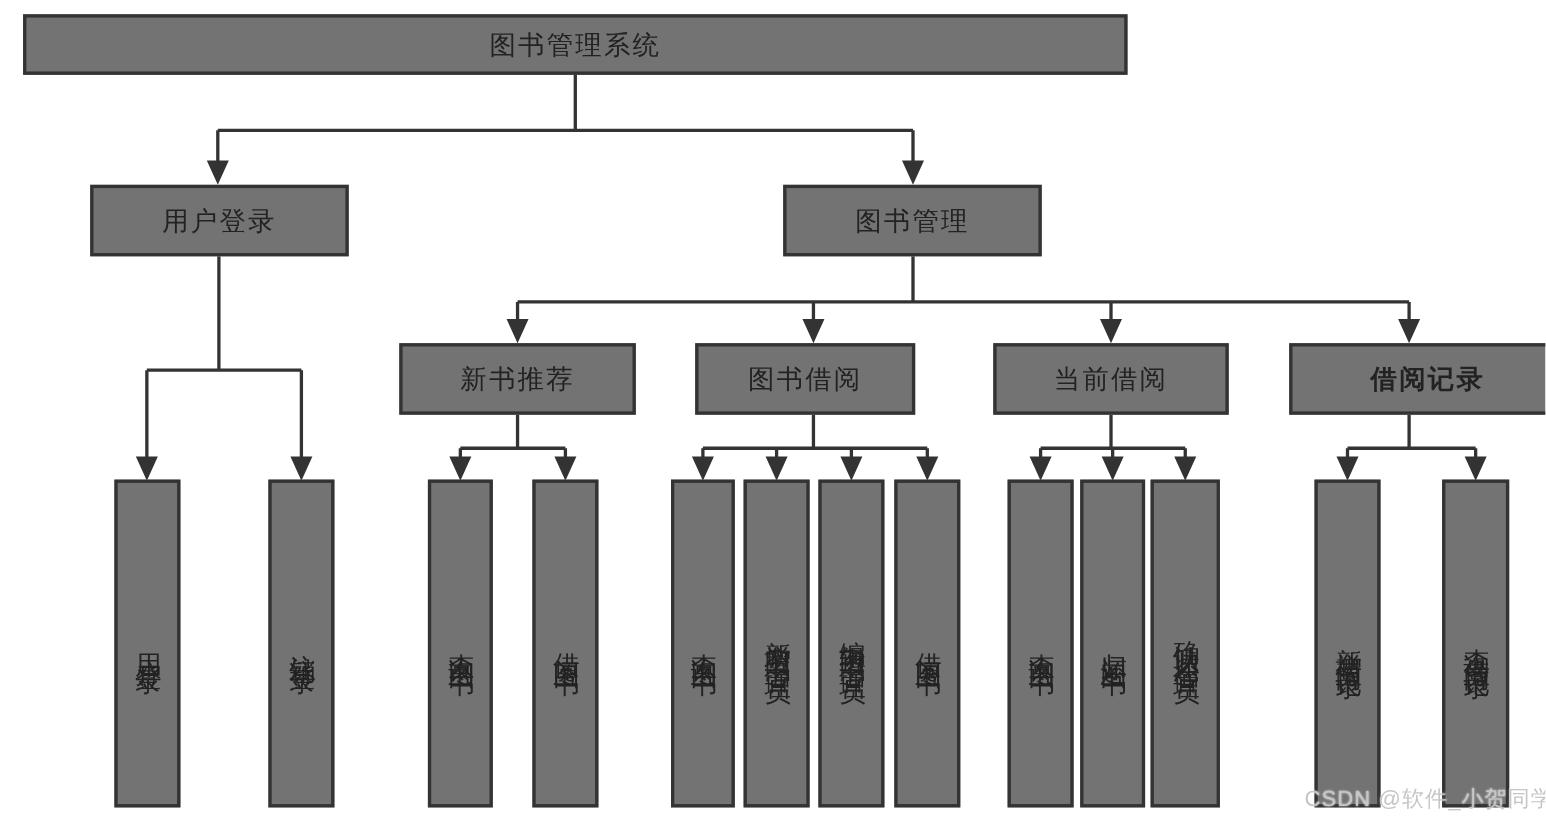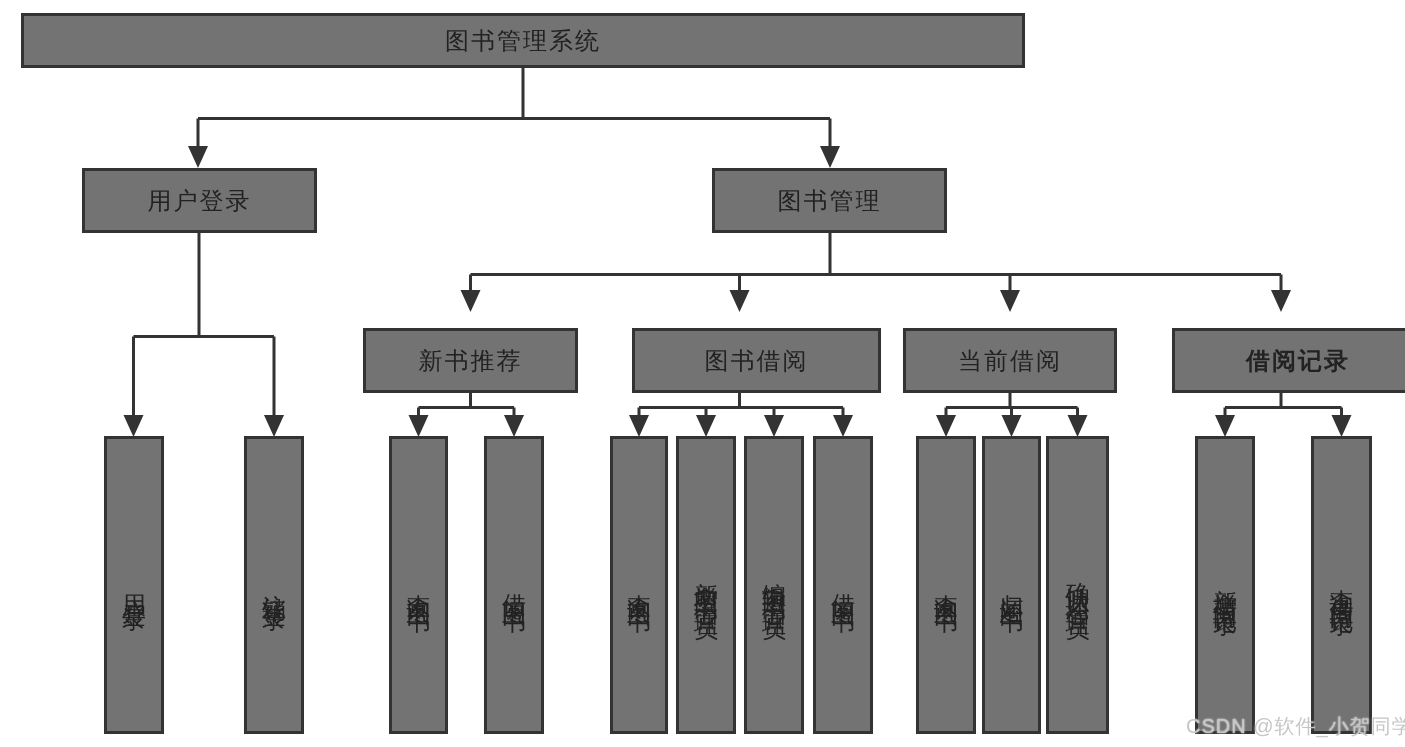--- a/index.html
+++ b/index.html
@@ -30,21 +30,21 @@
     align-items: center;
     justify-content: center;
     color: #222222;
     z-index: 2;
   }
   .h-label {
     font-size: 24px;
     letter-spacing: 2px;
     white-space: nowrap;
   }
-  .branch { top: 312px; height: 65px; margin-top: 16px; }
+  .branch { top: 312px; height: 65px; }
   .row2   { top: 168px; height: 65px; }
   .leaf   { top: 436px; height: 298px; }
   .leaf .v-label {
     writing-mode: vertical-rl;
     text-orientation: mixed;
     font-size: 24px;
     letter-spacing: 5px;
     line-height: 1;
   }
   #watermark {
@@ -126,21 +126,21 @@
   <div class="box row2" style="left:82px; width:235px;">
     <span class="h-label">用户登录</span>
   </div>
   <div class="box row2" style="left:712px; width:235px;text-align:right;">
     <span class="h-label">图书管理</span>
   </div>
 
   <div class="box branch" style="left:363px; width:215px;">
     <span class="h-label">新书推荐</span>
   </div>
-  <div class="box branch" style="left:632px; width:249px;">
+  <div class="box branch" style="left:632px; width:200px;">
     <span class="h-label">图书借阅</span>
   </div>
   <div class="box branch" style="left:903px; width:214px;">
     <span class="h-label">当前借阅</span>
   </div>
   <div class="box branch" style="left:1172px; width:252px;font-weight:bold;">
     <span class="h-label">借阅记录</span>
   </div>
 
   <div class="box leaf" style="left:104px; width:60px;">

